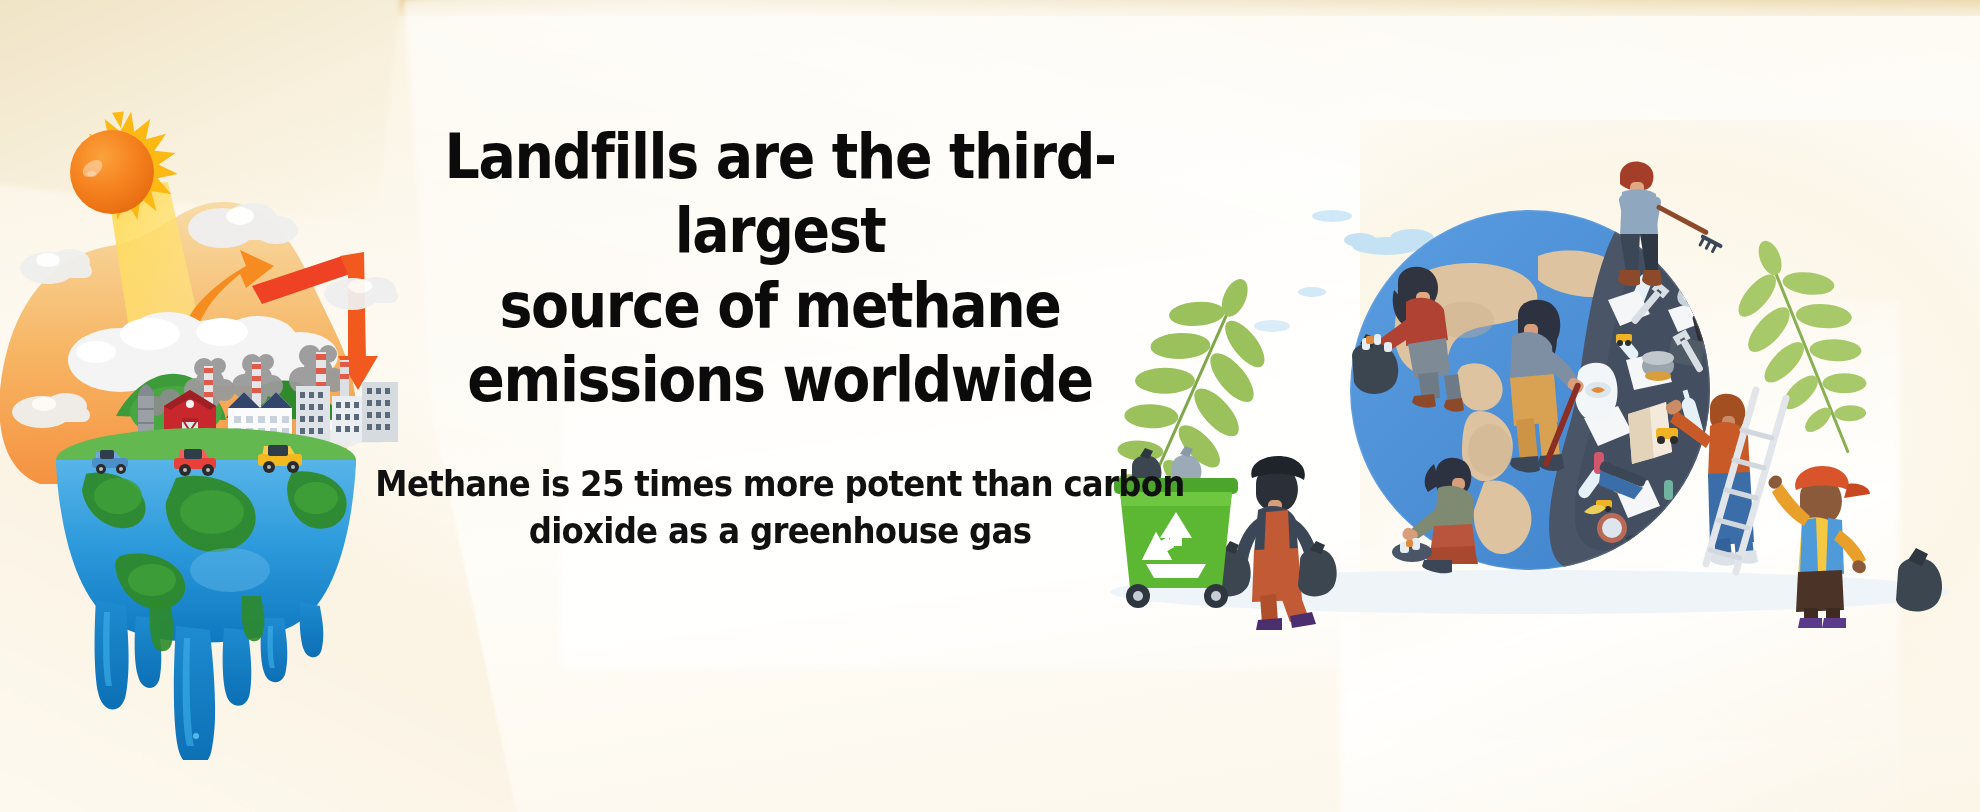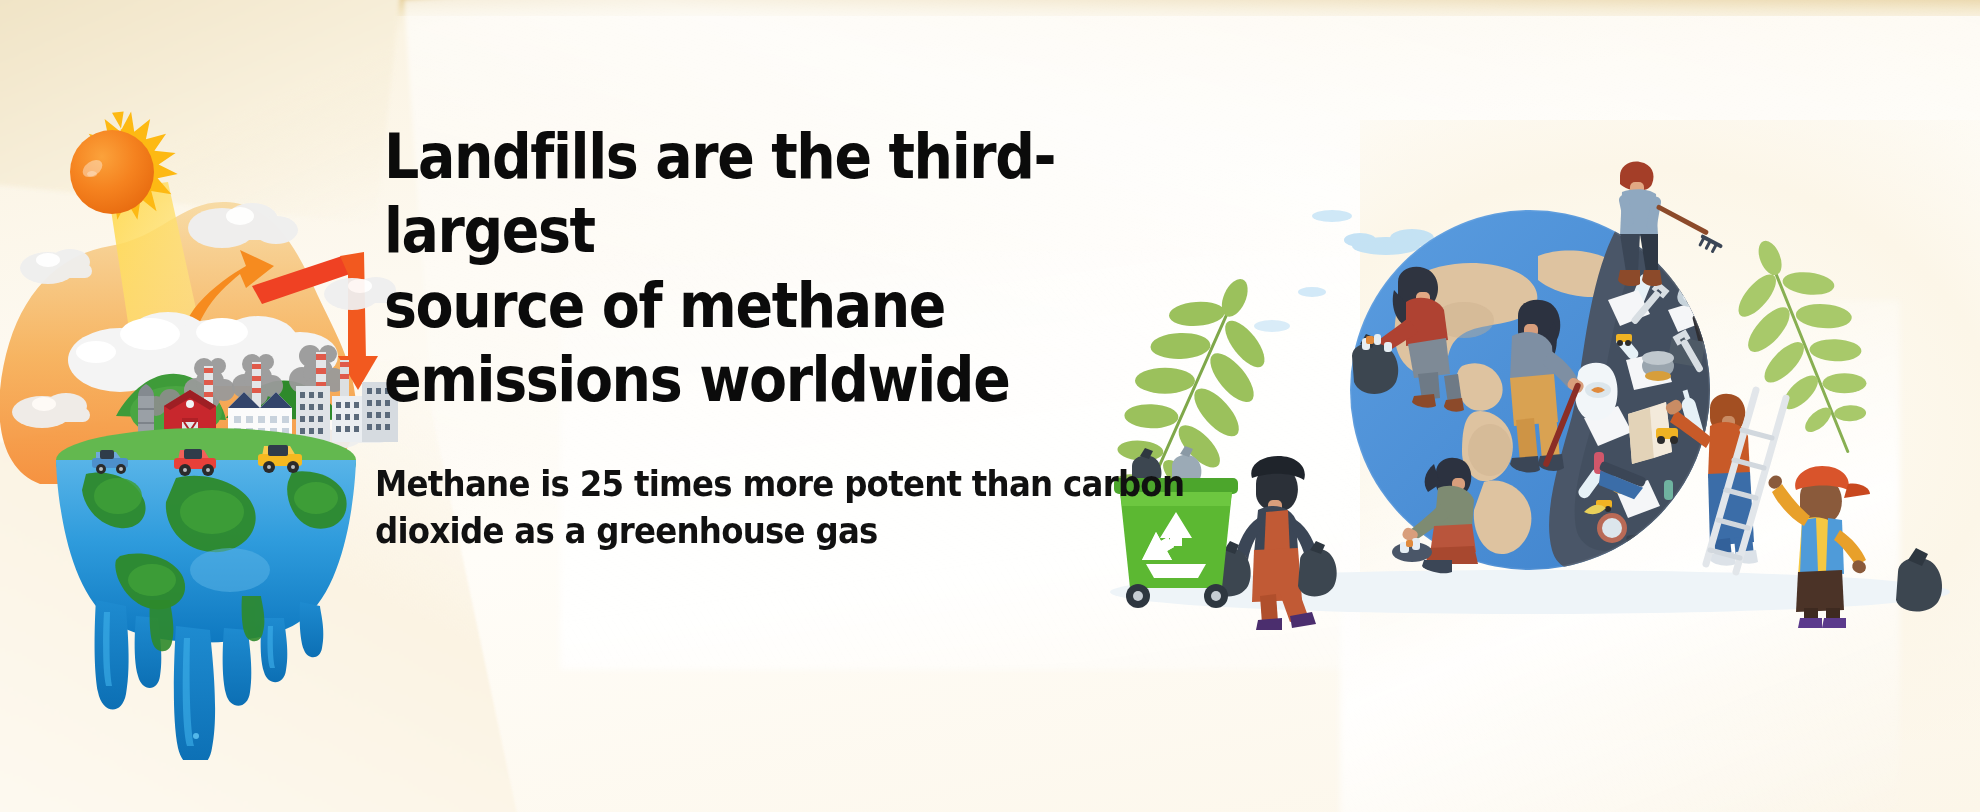--- a/index.html
+++ b/index.html
@@ -53,21 +53,21 @@
   }
   #bg-right-tri {
     right:80px; top:300px; width:560px; height:520px;
     background:linear-gradient(-22deg, rgba(255,255,255,0) 0%, rgba(255,255,255,.9) 45%, rgba(255,255,255,0) 85%);
     filter:blur(3px);
   }
 
   
   #text-block {
     position:absolute; left:330px; top:120px; width:900px;
-    text-align:left; z-index:40;
+    text-align:center; z-index:40;
   }
   #headline {
     font-family:"DejaVu Sans", sans-serif;
     font-weight:bold;
     font-size:63px;
     line-height:1.18;
     letter-spacing:-1.6px;
     color:#0B0B0B;
     transform:scaleX(.88);
     transform-origin:center;

